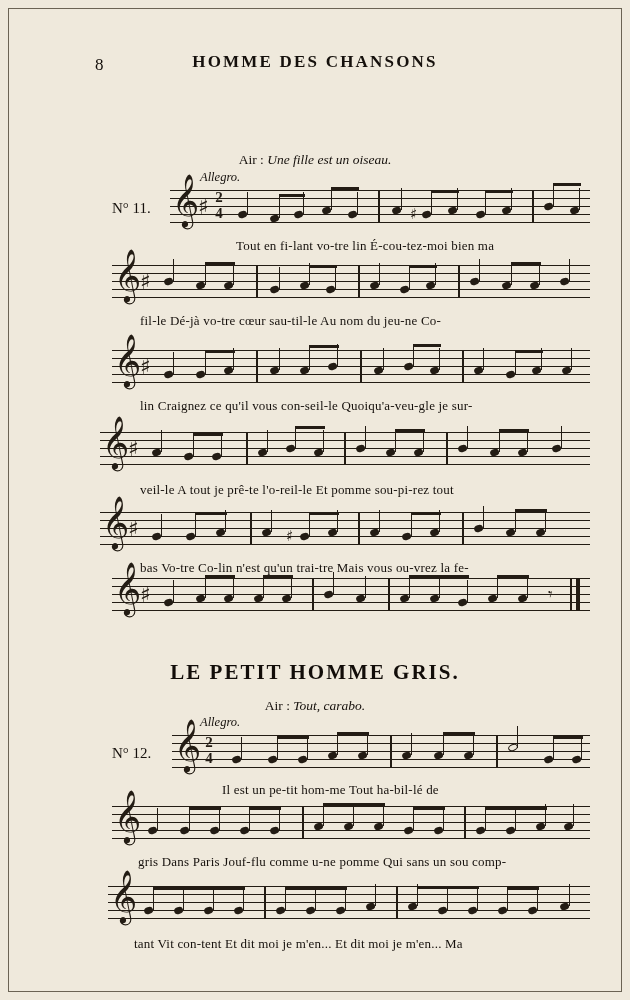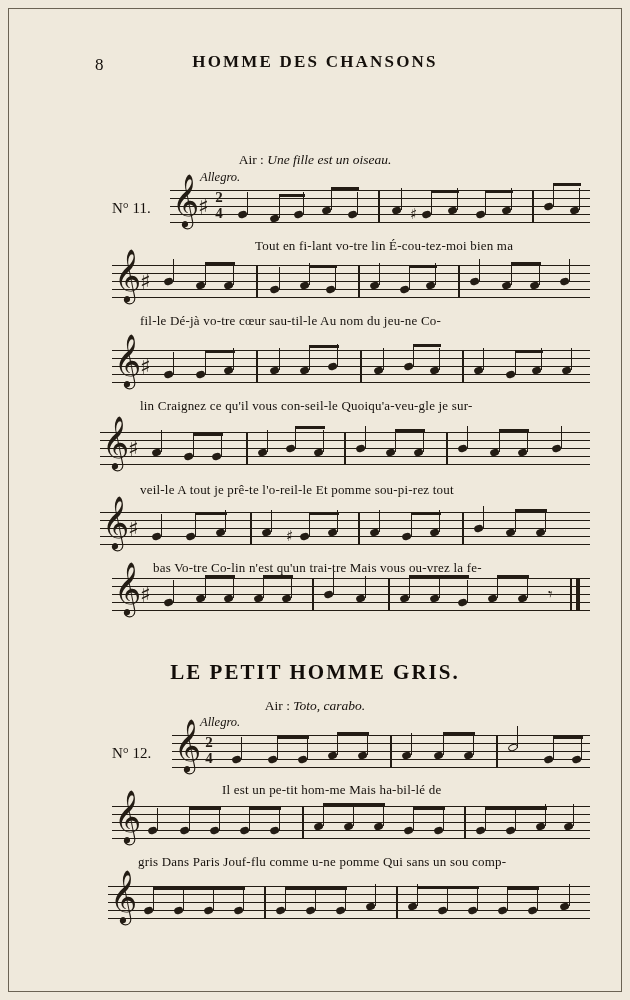--- a/index.html
+++ b/index.html
@@ -270,21 +270,21 @@
         <div class="stem" style="left:341px; top:-2px"></div>
       <div class="beam" style="left:315px; top:0px; width:28px"></div>
       <div class="barline" style="left:362px"></div>
       <div class="note" style="left:374px; top:13px"></div>
         <div class="stem" style="left:383px; top:-6px"></div>
       <div class="note" style="left:400px; top:17px"></div>
         <div class="stem" style="left:409px; top:-2px"></div>
       <div class="beam" style="left:383px; top:-7px; width:28px"></div>
     </div>
     <div class="measure-no" style="left:112px; top:200px">N° 11.</div>
-    <div class="lyrics" style="left:255px; top:238px">Tout en fi-lant vo-tre lin É-cou-tez-moi bien ma</div>
+    <div class="lyrics" style="left:236px; top:238px">Tout en fi-lant vo-tre lin É-cou-tez-moi bien ma</div>
 
     <div class="system" style="left:112px; top:265px; width:478px; height:34px">
       <div class="staff">
         <div class="line l0"></div>
           <div class="line l1"></div>
           <div class="line l2"></div>
           <div class="line l3"></div>
           <div class="line l4"></div>
       </div>
       <div class="clef" style="left:2px">𝄞</div>
@@ -453,21 +453,21 @@
       <div class="beam" style="left:311px; top:0px; width:30px"></div>
       <div class="barline" style="left:362px"></div>
       <div class="note" style="left:374px; top:13px"></div>
         <div class="stem" style="left:383px; top:-6px"></div>
       <div class="note" style="left:406px; top:17px"></div>
         <div class="stem" style="left:415px; top:-2px"></div>
       <div class="note" style="left:436px; top:17px"></div>
         <div class="stem" style="left:445px; top:-2px"></div>
       <div class="beam" style="left:415px; top:-3px; width:32px"></div>
     </div>
-    <div class="lyrics" style="left:153px; top:560px">bas Vo-tre Co-lin n'est qu'un trai-tre Mais vous ou-vrez la fe-</div>
+    <div class="lyrics" style="left:140px; top:560px">bas Vo-tre Co-lin n'est qu'un trai-tre Mais vous ou-vrez la fe-</div>
 
     <div class="system" style="left:112px; top:578px; width:478px; height:34px">
       <div class="staff">
         <div class="line l0"></div>
           <div class="line l1"></div>
           <div class="line l2"></div>
           <div class="line l3"></div>
           <div class="line l4"></div>
       </div>
       <div class="clef" style="left:2px">𝄞</div>
@@ -503,21 +503,21 @@
         <div class="stem" style="left:415px; top:-2px"></div>
       <div class="beam" style="left:385px; top:-3px; width:32px"></div>
       <div class="rest" style="left:436px; top:8px">𝄾</div>
       <div class="endbar-thin" style="left:458px"></div>
       <div class="endbar-thick" style="left:464px"></div>
     </div>
 
     <div class="song-title" style="top:660px">LE PETIT HOMME GRIS.</div>
     <div class="song-air" style="top:698px">
       <span class="air-label">Air :</span>
-      <span class="air-tune">Toto, carabo.</span>
+      <span class="air-tune">Tout, carabo.</span>
     </div>
 
     <div class="system" style="left:172px; top:735px; width:418px; height:34px">
       <div class="staff">
         <div class="line l0"></div>
           <div class="line l1"></div>
           <div class="line l2"></div>
           <div class="line l3"></div>
           <div class="line l4"></div>
       </div>
@@ -549,21 +549,21 @@
       <div class="barline" style="left:324px"></div>
       <div class="note hollow" style="left:336px; top:9px"></div>
         <div class="stem" style="left:345px; top:-9px"></div>
       <div class="note" style="left:372px; top:21px"></div>
         <div class="stem" style="left:381px; top:2px"></div>
       <div class="note" style="left:400px; top:21px"></div>
         <div class="stem" style="left:409px; top:2px"></div>
       <div class="beam" style="left:381px; top:1px; width:30px"></div>
     </div>
     <div class="measure-no" style="left:112px; top:745px">N° 12.</div>
-    <div class="lyrics" style="left:222px; top:782px">Il est un pe-tit hom-me Mais ha-bil-lé de</div>
+    <div class="lyrics" style="left:222px; top:782px">Il est un pe-tit hom-me Tout ha-bil-lé de</div>
 
     <div class="system" style="left:112px; top:806px; width:478px; height:34px">
       <div class="staff">
         <div class="line l0"></div>
           <div class="line l1"></div>
           <div class="line l2"></div>
           <div class="line l3"></div>
           <div class="line l4"></div>
       </div>
       <div class="clef" style="left:2px">𝄞</div>
@@ -643,15 +643,16 @@
         <div class="stem" style="left:369px; top:2px"></div>
       <div class="beam" style="left:309px; top:0px; width:62px"></div>
       <div class="note" style="left:390px; top:21px"></div>
         <div class="stem" style="left:399px; top:2px"></div>
       <div class="note" style="left:420px; top:21px"></div>
         <div class="stem" style="left:429px; top:2px"></div>
       <div class="beam" style="left:399px; top:1px; width:32px"></div>
       <div class="note" style="left:452px; top:17px"></div>
         <div class="stem" style="left:461px; top:-2px"></div>
     </div>
+    <div class="lyrics" style="left:134px; top:936px">tant Vit con-tent Et dit moi je m'en... Et dit moi je m'en... Ma</div>
 
   </div>
 </div>
 
 </body></html>

